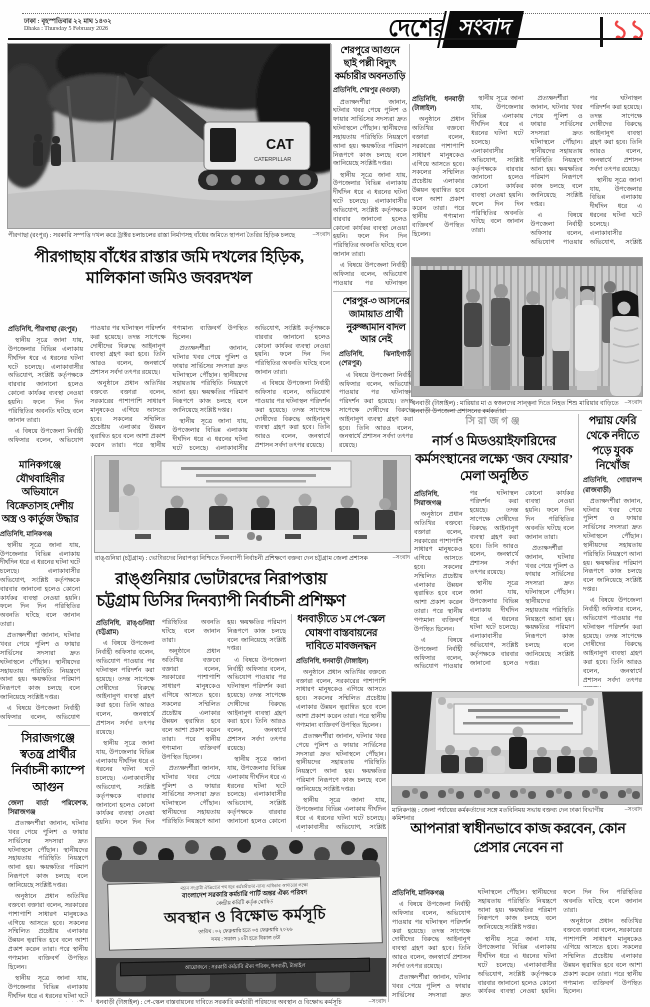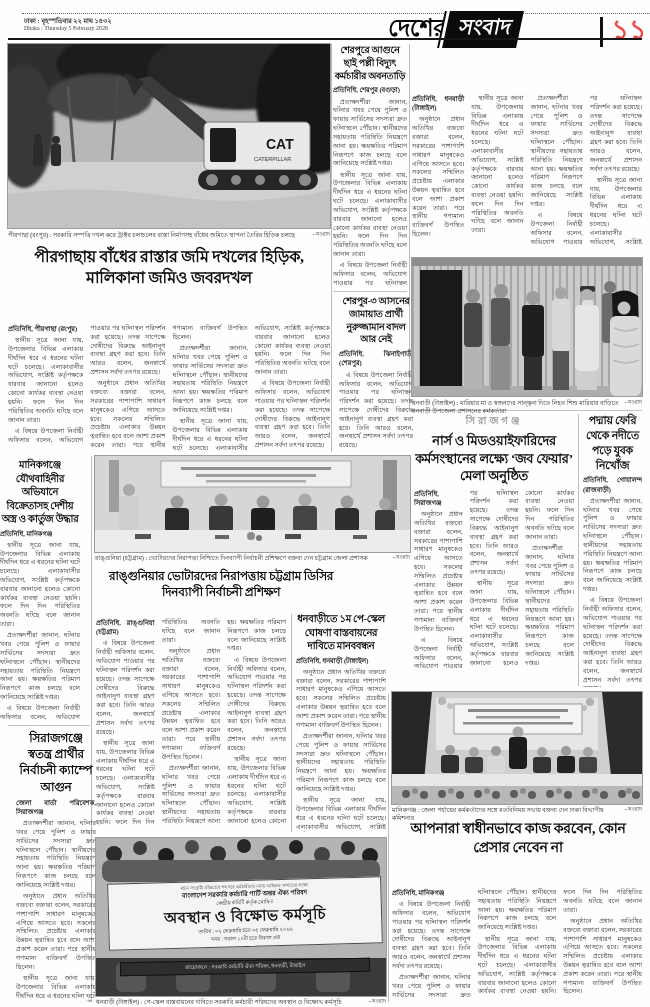--- a/index.html
+++ b/index.html
@@ -17,21 +17,21 @@
   .pageno{display:flex;align-items:center;gap:9px;}
   .pageno .bar{width:2.5px;height:30px;background:#111;}
   .pageno .num{font-size:27px;font-weight:900;color:#ef4444;}
   .rule-thick{background:#161616;height:2px;}
   .vrule{width:1px;background:#bdbdbd;}
   .hrule{height:1px;background:#c2c2c2;}
   
   .hl{font-weight:900;text-align:center;color:#0c0c0c;margin:0;letter-spacing:-0.3px;}
   .h-xxl{font-size:16px;line-height:1.32;}
   .h-lg{font-size:16.5px;line-height:1.35;}
-  .h-rang{font-size:12px;line-height:1.35;}
+  .h-rang{font-size:16px;line-height:1.35;}
   .h-comm{font-size:14px;line-height:1.35;}
   .h-md{font-size:13px;line-height:1.35;}
   .h-sm{font-size:11px;line-height:1.35;}
   .h-xs{font-size:9.5px;line-height:1.35;}
   .kicker{font-size:10px;font-weight:bold;letter-spacing:3px;color:#9a9a9a;text-align:center;margin:0 0 2px;}
   .attrib{font-size:8px;font-weight:bold;text-align:right;color:#111;margin:2px 8px 0 0;}
   
   .bt{font-size:6.3px;line-height:1.4;text-align:justify;color:#1d1d1d;overflow:hidden;}
   .bt p{margin:0 0 2.5px;text-indent:7px;}
   .byl{font-weight:bold;font-size:6.6px;text-indent:0 !important;margin:0 0 3px !important;}
@@ -240,21 +240,21 @@
     <h2 class="hl h-xs" style="font-size:10px;">মানিকগঞ্জে যৌথবাহিনীর অভিযানে বিক্রেতাসহ দেশীয় অস্ত্র ও কার্তুজ উদ্ধার</h2>
     <div class="bt" style="margin-top:3px;">
       <p class="byl">প্রতিনিধি, মানিকগঞ্জ</p>
       <p>স্থানীয় সূত্রে জানা যায়, উপজেলার বিভিন্ন এলাকায় দীর্ঘদিন ধরে এ ধরনের ঘটনা ঘটে চলেছে। এলাকাবাসীর অভিযোগ, সংশ্লিষ্ট কর্তৃপক্ষকে বারবার জানানো হলেও কোনো কার্যকর ব্যবস্থা নেওয়া হয়নি। ফলে দিন দিন পরিস্থিতির অবনতি ঘটছে বলে জানান তারা।</p>
       <p>প্রত্যক্ষদর্শীরা জানান, ঘটনার খবর পেয়ে পুলিশ ও ফায়ার সার্ভিসের সদস্যরা দ্রুত ঘটনাস্থলে পৌঁছান। স্থানীয়দের সহায়তায় পরিস্থিতি নিয়ন্ত্রণে আনা হয়। ক্ষয়ক্ষতির পরিমাণ নিরূপণে কাজ চলছে বলে জানিয়েছে সংশ্লিষ্ট দপ্তর।</p>
       <p>এ বিষয়ে উপজেলা নির্বাহী অফিসার বলেন, অভিযোগ পাওয়ার পর ঘটনাস্থল পরিদর্শন করা হয়েছে। তদন্ত সাপেক্ষে দোষীদের বিরুদ্ধে আইনানুগ ব্যবস্থা গ্রহণ করা হবে। তিনি আরও বলেন, জনস্বার্থে প্রশাসন সর্বদা তৎপর রয়েছে।</p>
 
     </div>
   </div>
 
-  <div class="abs" style="left:8px;top:730px;width:80px;height:272px;overflow:hidden;margin-left:8px;">
+  <div class="abs" style="left:8px;top:730px;width:80px;height:272px;overflow:hidden;">
     <h2 class="hl h-sm" style="font-size:12px;">সিরাজগঞ্জে স্বতন্ত্র প্রার্থীর নির্বাচনী ক্যাম্পে আগুন</h2>
     <div class="bt" style="margin-top:3px;">
       <p class="byl">জেলা বার্তা পরিবেশক, সিরাজগঞ্জ</p>
       <p>প্রত্যক্ষদর্শীরা জানান, ঘটনার খবর পেয়ে পুলিশ ও ফায়ার সার্ভিসের সদস্যরা দ্রুত ঘটনাস্থলে পৌঁছান। স্থানীয়দের সহায়তায় পরিস্থিতি নিয়ন্ত্রণে আনা হয়। ক্ষয়ক্ষতির পরিমাণ নিরূপণে কাজ চলছে বলে জানিয়েছে সংশ্লিষ্ট দপ্তর।</p>
       <p>অনুষ্ঠানে প্রধান অতিথির বক্তব্যে বক্তারা বলেন, সরকারের পাশাপাশি সাধারণ মানুষকেও এগিয়ে আসতে হবে। সকলের সম্মিলিত প্রচেষ্টায় এলাকার উন্নয়ন ত্বরান্বিত হবে বলে আশা প্রকাশ করেন তারা। পরে স্থানীয় গণ্যমান্য ব্যক্তিবর্গ উপস্থিত ছিলেন।</p>
       <p>স্থানীয় সূত্রে জানা যায়, উপজেলার বিভিন্ন এলাকায় দীর্ঘদিন ধরে এ ধরনের ঘটনা ঘটে চলেছে। এলাকাবাসীর অভিযোগ, সংশ্লিষ্ট কর্তৃপক্ষকে বারবার জানানো হলেও কোনো কার্যকর ব্যবস্থা নেওয়া হয়নি। ফলে দিন দিন পরিস্থিতির অবনতি ঘটছে বলে জানান তারা।</p>
 
     </div>
   </div>
 
@@ -302,21 +302,21 @@
     <p class="byl">প্রতিনিধি, রাঙ্গুনিয়া (চট্টগ্রাম)</p>
     <p>এ বিষয়ে উপজেলা নির্বাহী অফিসার বলেন, অভিযোগ পাওয়ার পর ঘটনাস্থল পরিদর্শন করা হয়েছে। তদন্ত সাপেক্ষে দোষীদের বিরুদ্ধে আইনানুগ ব্যবস্থা গ্রহণ করা হবে। তিনি আরও বলেন, জনস্বার্থে প্রশাসন সর্বদা তৎপর রয়েছে।</p>
     <p>স্থানীয় সূত্রে জানা যায়, উপজেলার বিভিন্ন এলাকায় দীর্ঘদিন ধরে এ ধরনের ঘটনা ঘটে চলেছে। এলাকাবাসীর অভিযোগ, সংশ্লিষ্ট কর্তৃপক্ষকে বারবার জানানো হলেও কোনো কার্যকর ব্যবস্থা নেওয়া হয়নি। ফলে দিন দিন পরিস্থিতির অবনতি ঘটছে বলে জানান তারা।</p>
     <p>অনুষ্ঠানে প্রধান অতিথির বক্তব্যে বক্তারা বলেন, সরকারের পাশাপাশি সাধারণ মানুষকেও এগিয়ে আসতে হবে। সকলের সম্মিলিত প্রচেষ্টায় এলাকার উন্নয়ন ত্বরান্বিত হবে বলে আশা প্রকাশ করেন তারা। পরে স্থানীয় গণ্যমান্য ব্যক্তিবর্গ উপস্থিত ছিলেন।</p>
     <p>প্রত্যক্ষদর্শীরা জানান, ঘটনার খবর পেয়ে পুলিশ ও ফায়ার সার্ভিসের সদস্যরা দ্রুত ঘটনাস্থলে পৌঁছান। স্থানীয়দের সহায়তায় পরিস্থিতি নিয়ন্ত্রণে আনা হয়। ক্ষয়ক্ষতির পরিমাণ নিরূপণে কাজ চলছে বলে জানিয়েছে সংশ্লিষ্ট দপ্তর।</p>
     <p>এ বিষয়ে উপজেলা নির্বাহী অফিসার বলেন, অভিযোগ পাওয়ার পর ঘটনাস্থল পরিদর্শন করা হয়েছে। তদন্ত সাপেক্ষে দোষীদের বিরুদ্ধে আইনানুগ ব্যবস্থা গ্রহণ করা হবে। তিনি আরও বলেন, জনস্বার্থে প্রশাসন সর্বদা তৎপর রয়েছে।</p>
     <p>স্থানীয় সূত্রে জানা যায়, উপজেলার বিভিন্ন এলাকায় দীর্ঘদিন ধরে এ ধরনের ঘটনা ঘটে চলেছে। এলাকাবাসীর অভিযোগ, সংশ্লিষ্ট কর্তৃপক্ষকে বারবার জানানো হলেও কোনো কার্যকর ব্যবস্থা নেওয়া হয়নি। ফলে দিন দিন পরিস্থিতির অবনতি ঘটছে বলে জানান তারা।</p>
   </div>
 
   <div class="abs" style="left:296px;top:612px;width:90px;height:220px;overflow:hidden;">
-    <h3 class="hl h-xs" style="font-size:10px;">ধনবাড়ীতে ১ম পে-স্কেল ঘোষণা বাস্তবায়নের দাবিতে মানববন্ধন</h3>
+    <h3 class="hl h-xs" style="font-size:10px;">ধনবাড়ীতে ১ম পে-স্কেল ঘোষণা বাস্তবায়নের দাবিতে মাবজনদ্ধন</h3>
     <div class="bt" style="margin-top:3px;">
       <p class="byl">প্রতিনিধি, ধনবাড়ী (টাঙ্গাইল)</p>
       <p>অনুষ্ঠানে প্রধান অতিথির বক্তব্যে বক্তারা বলেন, সরকারের পাশাপাশি সাধারণ মানুষকেও এগিয়ে আসতে হবে। সকলের সম্মিলিত প্রচেষ্টায় এলাকার উন্নয়ন ত্বরান্বিত হবে বলে আশা প্রকাশ করেন তারা। পরে স্থানীয় গণ্যমান্য ব্যক্তিবর্গ উপস্থিত ছিলেন।</p>
       <p>প্রত্যক্ষদর্শীরা জানান, ঘটনার খবর পেয়ে পুলিশ ও ফায়ার সার্ভিসের সদস্যরা দ্রুত ঘটনাস্থলে পৌঁছান। স্থানীয়দের সহায়তায় পরিস্থিতি নিয়ন্ত্রণে আনা হয়। ক্ষয়ক্ষতির পরিমাণ নিরূপণে কাজ চলছে বলে জানিয়েছে সংশ্লিষ্ট দপ্তর।</p>
       <p>স্থানীয় সূত্রে জানা যায়, উপজেলার বিভিন্ন এলাকায় দীর্ঘদিন ধরে এ ধরনের ঘটনা ঘটে চলেছে। এলাকাবাসীর অভিযোগ, সংশ্লিষ্ট কর্তৃপক্ষকে বারবার জানানো হলেও কোনো কার্যকর ব্যবস্থা নেওয়া হয়নি। ফলে দিন দিন পরিস্থিতির অবনতি ঘটছে বলে জানান তারা।</p>
     </div>
   </div>
 
   <div class="abs photo" style="left:392px;top:692px;width:250px;height:112px;">
     <svg viewBox="0 0 250 112" width="250" height="112" preserveAspectRatio="none">

